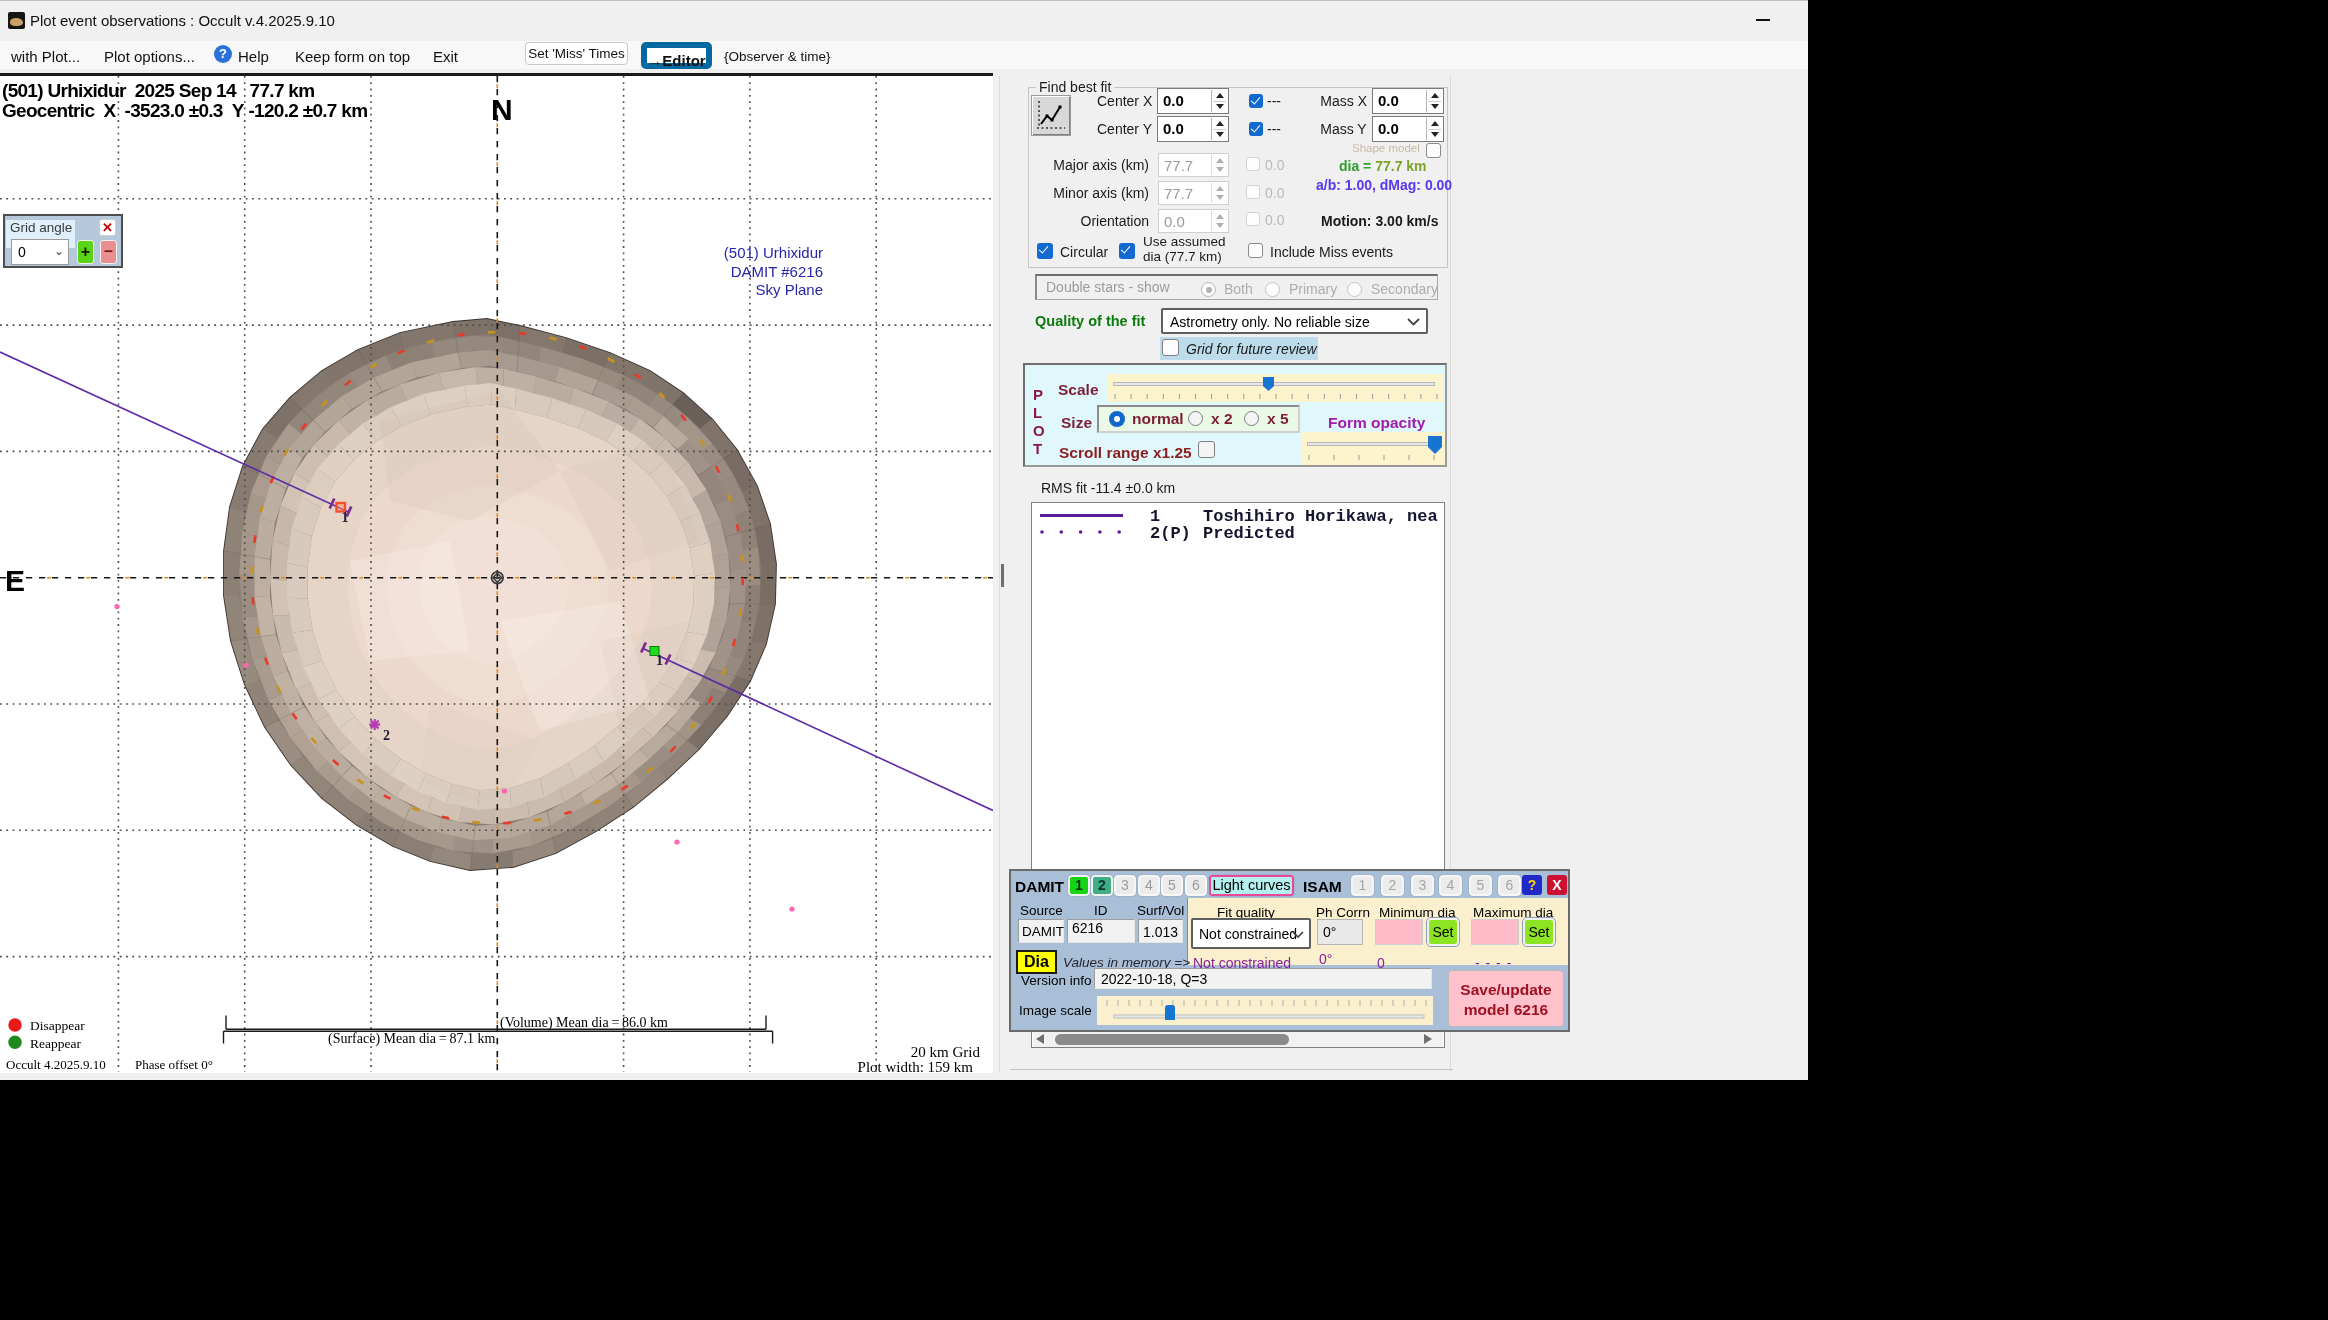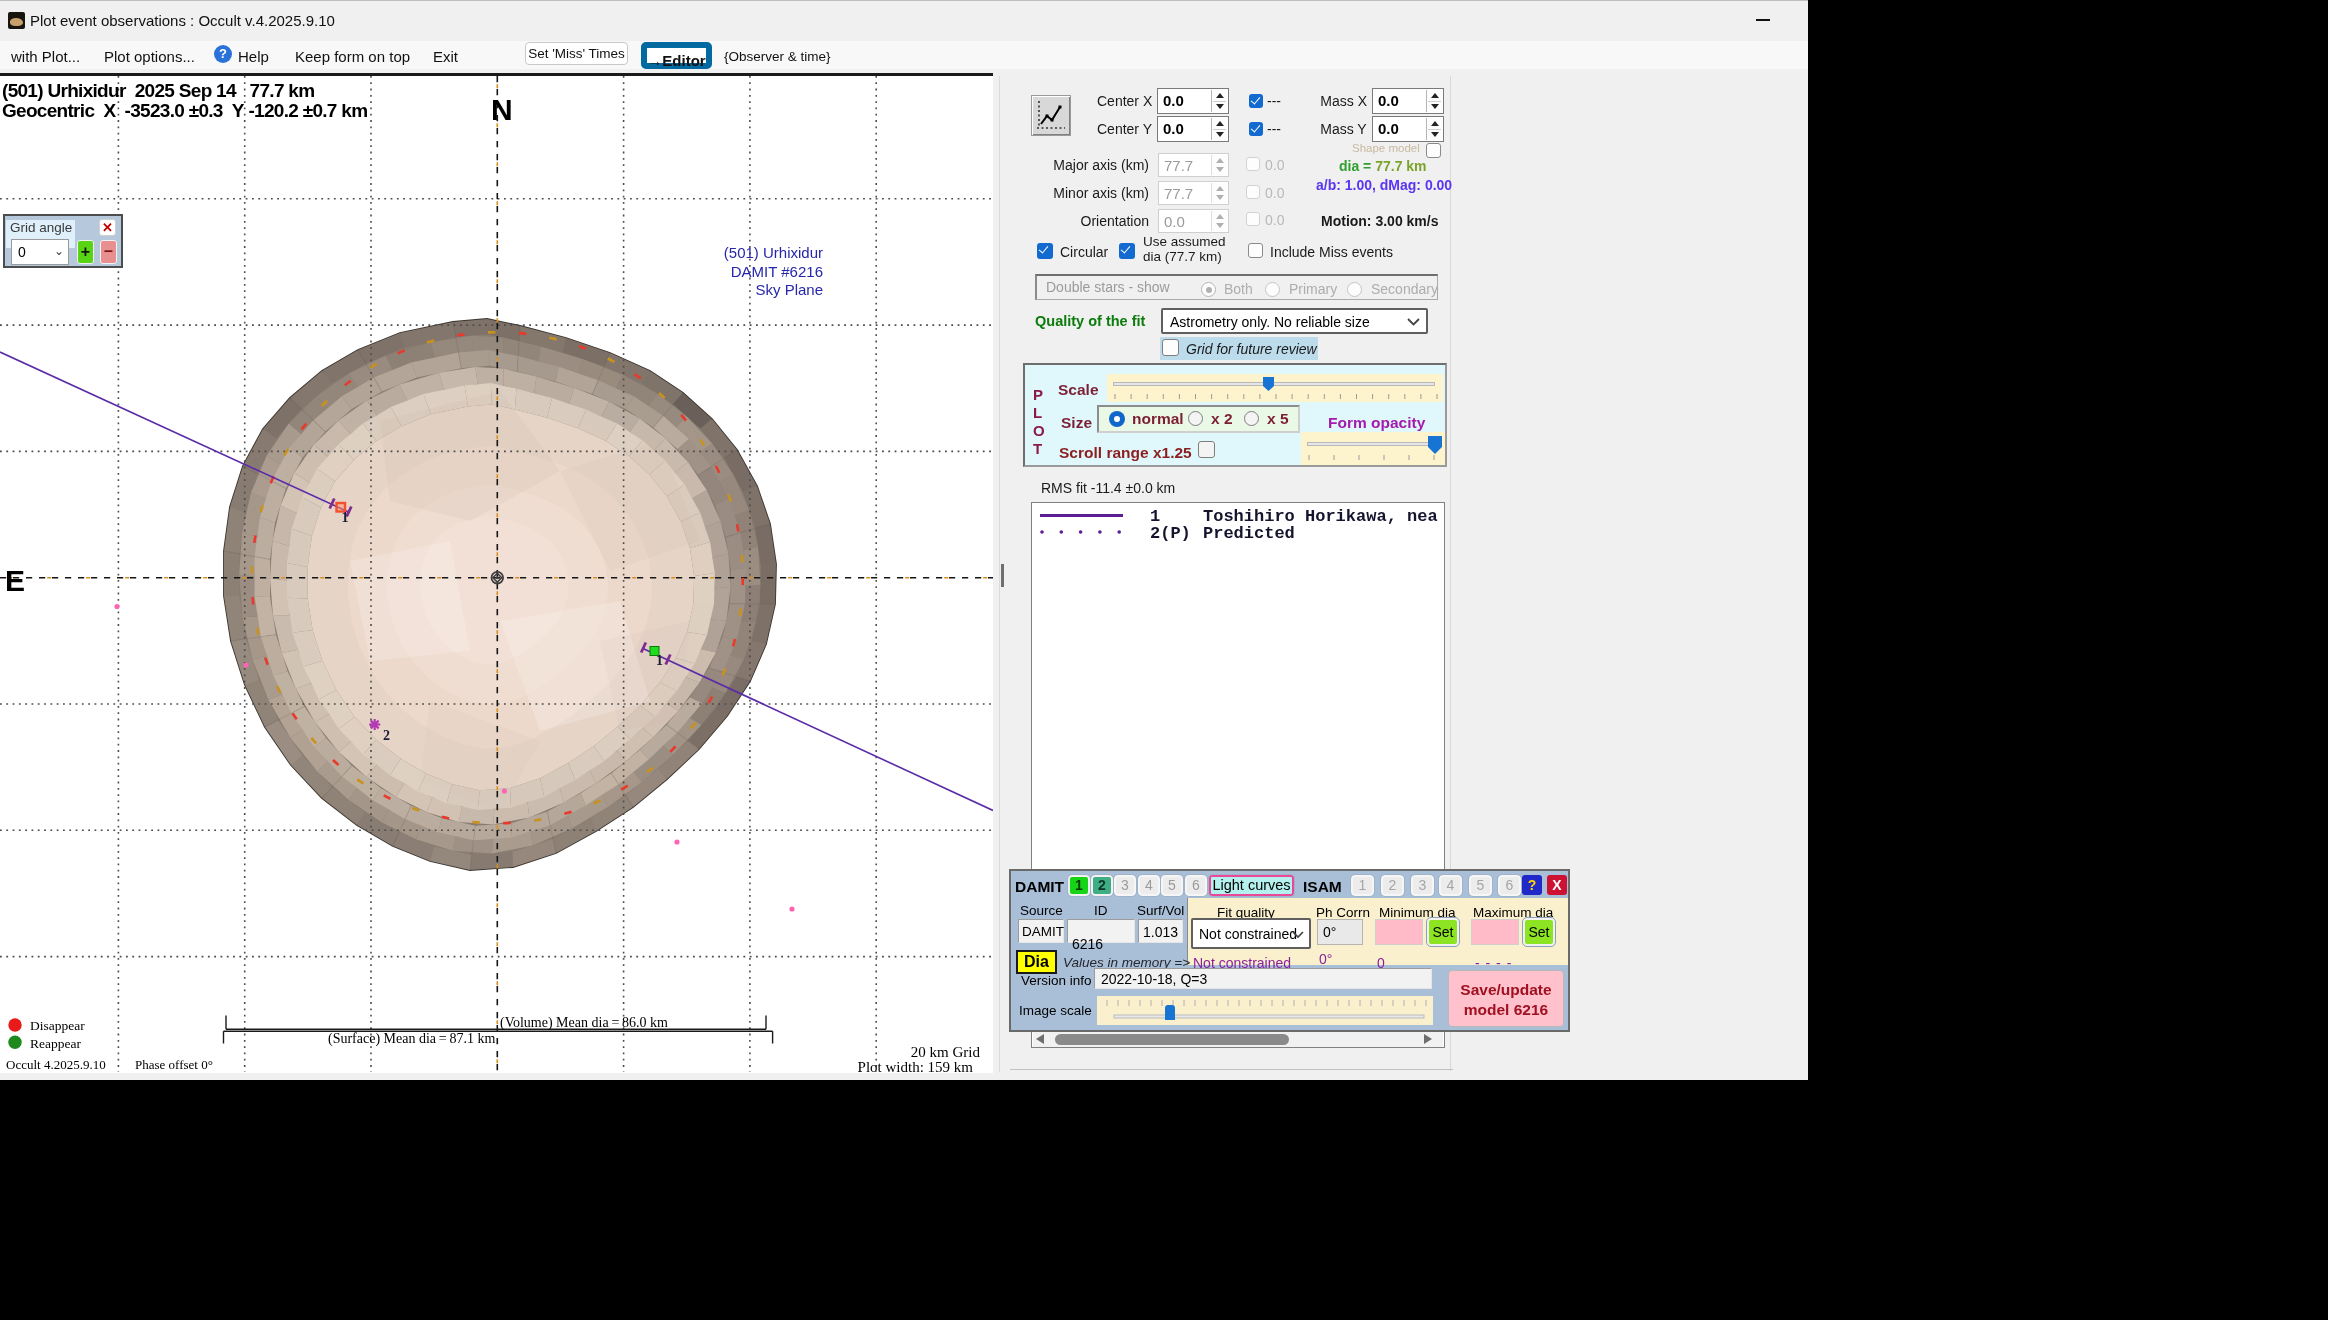--- a/index.html
+++ b/index.html
@@ -354,20 +354,23 @@
     <div class="abs" style="left:1px;top:4px;width:69px;height:28px;background:#dff0fb;font-size:13.5px;color:#3a3a3a;padding-left:4px;line-height:16px;">Grid angle</div>
     <div class="abs" style="left:94px;top:3px;width:17px;height:17px;background:#fff;border:1px solid #d0d0d0;border-radius:3px;color:#c00000;font-weight:bold;font-size:13px;text-align:center;line-height:15px;">✕</div>
     <div class="abs" style="left:6px;top:23px;width:58px;height:26px;background:#fff;border:1px solid #9a9a9a;">
       <span style="position:absolute;left:6px;top:4px;font-size:14px;color:#000;">0</span>
       <span style="position:absolute;right:4px;top:4px;font-size:12px;color:#444;">⌄</span>
     </div>
     <div class="abs" style="left:72px;top:24px;width:17px;height:24px;background:#59d414;border:1px solid #f2f2f2;border-radius:3px;color:#111;font-weight:bold;font-size:16px;text-align:center;line-height:22px;">+</div>
     <div class="abs" style="left:95px;top:24px;width:17px;height:24px;background:#e89090;border:1px solid #f2f2f2;border-radius:3px;color:#7a1010;font-weight:bold;font-size:16px;text-align:center;line-height:20px;">–</div>
   </div>
 
+  <div class="grp" style="left:1028px;top:86px;width:420px;height:181px;">
+      <span>Find best fit</span>
+    </div>
 
   <div class="abs" style="left:1031px;top:94px;width:40px;height:41px;background:#d8d8d8;border:1px solid #9a9a9a;box-shadow:inset 1px 1px 0 #fff, inset -1px -1px 0 #808080;">
     <svg width="38" height="39" viewBox="0 0 38 39">
       <line x1="7" y1="5" x2="7" y2="32" stroke="#333" stroke-width="1.6" stroke-dasharray="2 2.5"></line>
       <line x1="5" y1="32" x2="33" y2="32" stroke="#333" stroke-width="1.6" stroke-dasharray="2 2.5"></line>
       <polyline points="9,28 15,20 20,24 28,11" fill="none" stroke="#000" stroke-width="2"></polyline>
       <rect x="13.5" y="18.5" width="3" height="3" fill="#000"></rect>
         <rect x="18.5" y="22.5" width="3" height="3" fill="#000"></rect>
         <rect x="26.5" y="9.5" width="3" height="3" fill="#000"></rect>
     </svg>
@@ -580,21 +583,21 @@
     <div class="abs" style="left:83px;top:32px;font-size:13.5px;color:#000;">ID</div>
     <div class="abs" style="left:126px;top:32px;font-size:13.5px;color:#000;">Surf/Vol</div>
 
     <div class="abs" style="left:176px;top:27px;width:381px;height:67px;background:#faf0cd;border-left:1px solid #8a8a8a;"></div>
     <div class="abs" style="left:206px;top:34px;font-size:13.5px;color:#000;">Fit quality</div>
     <div class="abs" style="left:305px;top:34px;font-size:13.5px;color:#000;">Ph Corrn</div>
     <div class="abs" style="left:368px;top:34px;font-size:13.5px;color:#000;">Minimum dia</div>
     <div class="abs" style="left:462px;top:34px;font-size:13.5px;color:#000;">Maximum dia</div>
 
     <div class="abs" style="left:7px;top:48px;width:46px;height:24px;background:#f2f2f2;border:1px solid #9c9c9c;border-right-color:#e5e5e5;border-bottom-color:#e5e5e5;font-size:13.5px;color:#000;padding:4px 0 0 3px;">DAMIT</div>
-    <div class="abs" style="left:56px;top:48px;width:68px;height:24px;background:#f2f2f2;border:1px solid #9c9c9c;border-right-color:#e5e5e5;border-bottom-color:#e5e5e5;font-size:14px;color:#000;padding:16px 0 0 4px;">6216</div>
+    <div class="abs" style="left:56px;top:48px;width:68px;height:24px;background:#f2f2f2;border:1px solid #9c9c9c;border-right-color:#e5e5e5;border-bottom-color:#e5e5e5;font-size:14px;color:#000;padding:0 0 0 4px;">6216</div>
     <div class="abs" style="left:127px;top:48px;width:45px;height:24px;background:#f2f2f2;border:1px solid #9c9c9c;border-right-color:#e5e5e5;border-bottom-color:#e5e5e5;font-size:14px;color:#000;padding:4px 0 0 4px;">1.013</div>
     <div class="abs" style="left:180px;top:47px;width:120px;height:31px;background:#fff;border:2px solid #5f5f5f;border-radius:2px;">
       <span style="position:absolute;left:6px;top:6px;font-size:14px;color:#000;">Not constrained</span>
       <svg style="position:absolute;right:5px;top:11px;" width="12" height="8" viewBox="0 0 12 8">
           <polyline points="1,1 6,6 11,1" fill="none" stroke="#444" stroke-width="1.7"></polyline>
         </svg>
     </div>
     <div class="abs" style="left:306px;top:48px;width:46px;height:26px;background:#e9e9e9;border:1px solid #b5b5b5;font-size:14px;color:#000;padding:4px 0 0 5px;">0°</div>
     <div class="abs" style="left:364px;top:48px;width:48px;height:26px;background:#ffbcc8;border:1px solid #cfcfcf;"></div>
     <div class="abs" style="left:416px;top:47px;width:32px;height:28px;background:#8ce422;border:2px solid #f2f2f2;border-radius:4px;outline:1px solid #8aa0b8;font-size:14px;color:#000;text-align:center;line-height:24px;">Set</div>

